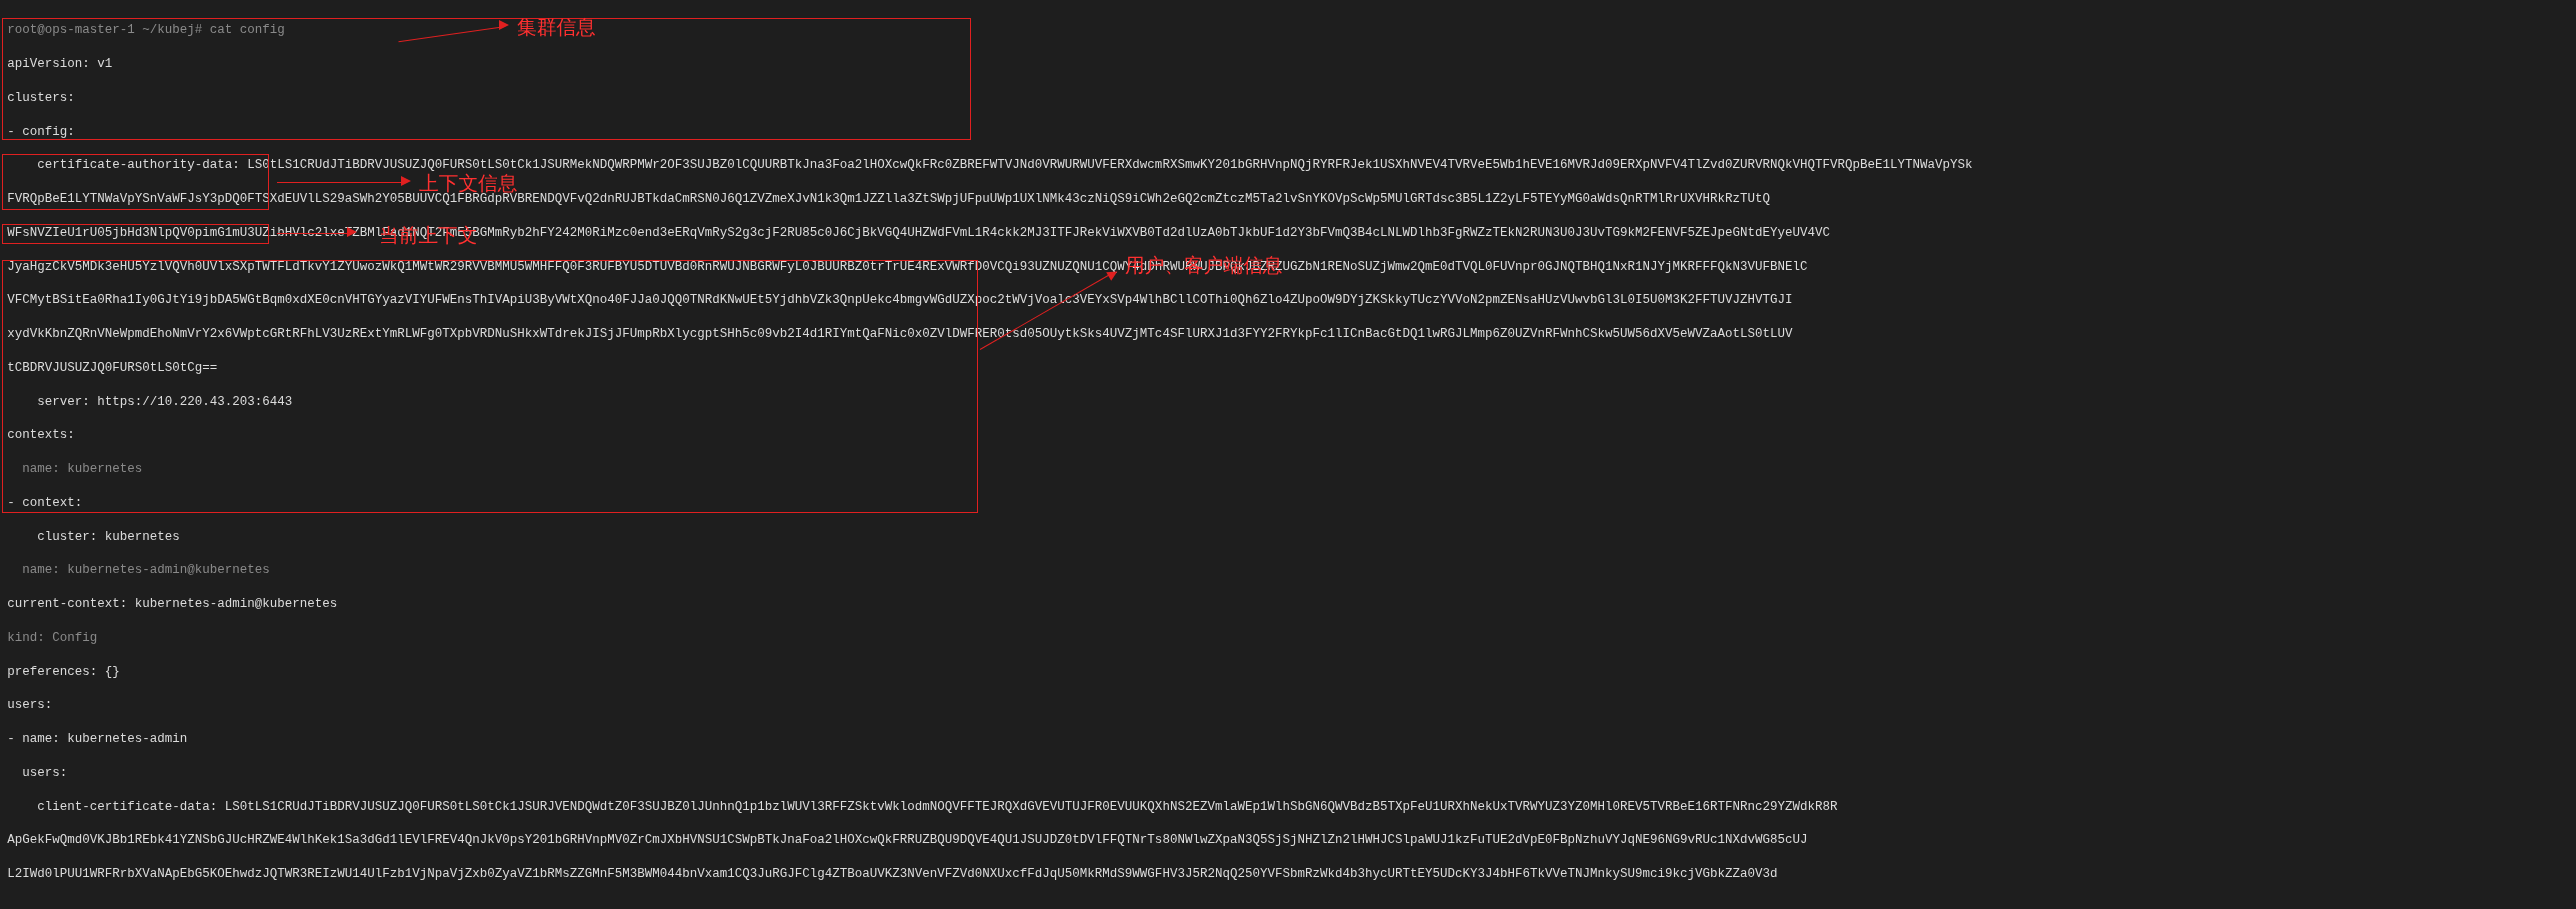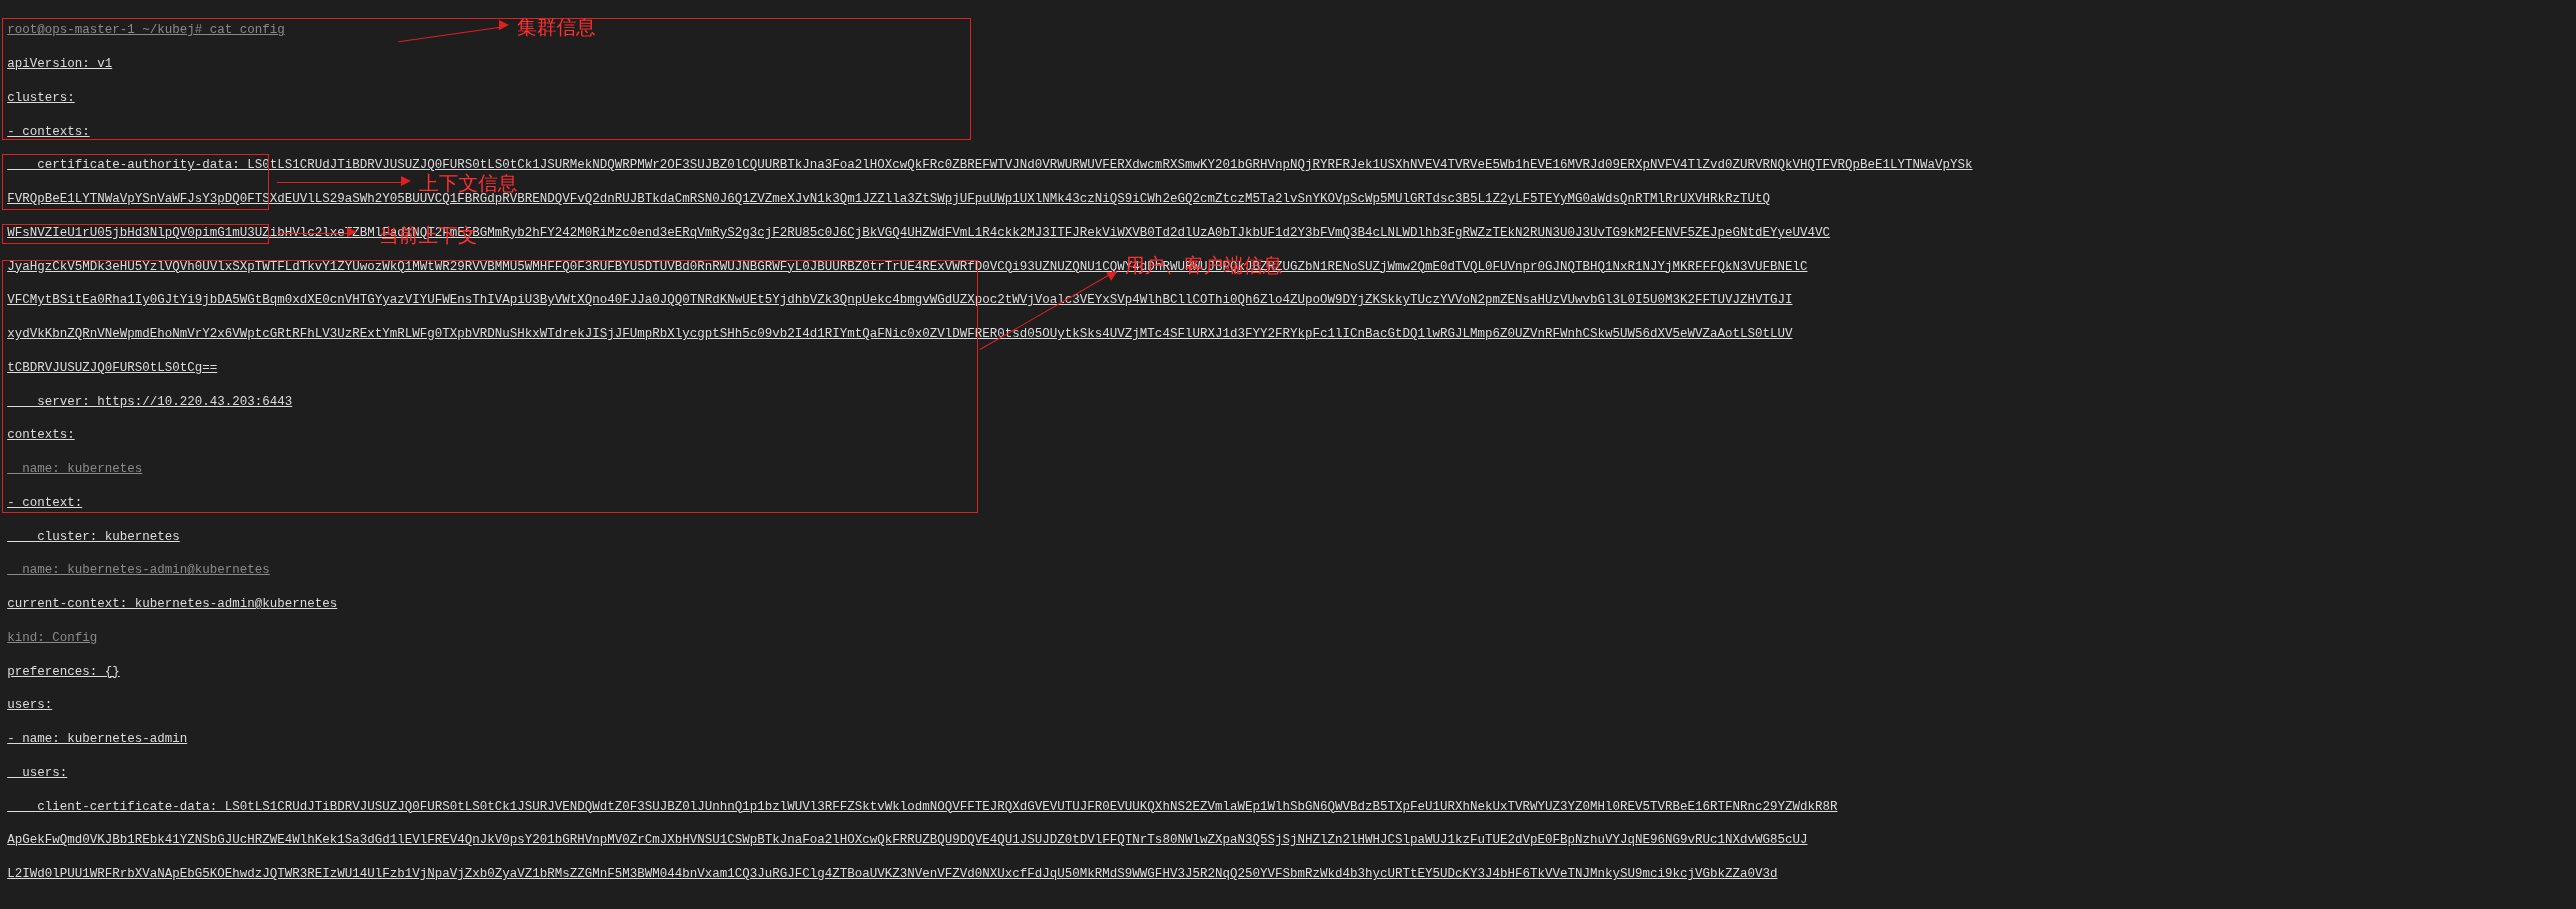--- a/index.html
+++ b/index.html
@@ -12,21 +12,21 @@
     line-height: 1.35;
     width: 2576px;
     height: 909px;
     overflow: hidden;
   }
   .terminal {
     padding: 5.4px 7.2px;
     white-space: pre;
     position: relative;
   }
-  .line { white-space: pre; text-decoration: underline; }
+  .line { white-space: pre; }
   .dim { color: #8a8a8a; }
   .box {
     position: absolute;
     border: 1.8px solid #e02020;
     background: transparent;
     pointer-events: none;
   }
   .label {
     position: absolute;
     color: #ff3030;
@@ -49,21 +49,21 @@
     pointer-events: none;
   }
 </style>
 </head>
 <body>
 
 <div class="terminal">
 <div class="line dim">root@ops-master-1 ~/kubej# cat config</div>
 <div class="line">apiVersion: v1</div>
 <div class="line">clusters:</div>
-<div class="line">- contexts:</div>
+<div class="line">- config:</div>
 <div class="line">    certificate-authority-data: LS0tLS1CRUdJTiBDRVJUSUZJQ0FURS0tLS0tCk1JSURMekNDQWRPMWr2OF3SUJBZ0lCQUURBTkJna3Foa2lHOXcwQkFRc0ZBREFWTVJNd0VRWURWUVFERXdwcmRXSmwKY201bGRHVnpNQjRYRFRJek1USXhNVEV4TVRVeE5Wb1hEVE16MVRJd09ERXpNVFV4TlZvd0ZURVRNQkVHQTFVRQpBeE1LYTNWaVpYSk</div>
 <div class="line">FVRQpBeE1LYTNWaVpYSnVaWFJsY3pDQ0FTSXdEUVlLS29aSWh2Y05BUUVCQ1FBRGdpRVBRENDQVFvQ2dnRUJBTkdaCmRSN0J6Q1ZVZmeXJvN1k3Qm1JZZlla3ZtSWpjUFpuUWp1UXlNMk43czNiQS9iCWh2eGQ2cmZtczM5Ta2lvSnYKOVpScWp5MUlGRTdsc3B5L1Z2yLF5TEYyMG0aWdsQnRTMlRrUXVHRkRzTUtQ</div>
 <div class="line">WFsNVZIeU1rU05jbHd3NlpQV0pimG1mU3UZibHVlc2lxeTZBMlFad1NQT2FmE5BGMmRyb2hFY242M0RiMzc0end3eERqVmRyS2g3cjF2RU85c0J6CjBkVGQ4UHZWdFVmL1R4ckk2MJ3ITFJRekViWXVB0Td2dlUzA0bTJkbUF1d2Y3bFVmQ3B4cLNLWDlhb3FgRWZzTEkN2RUN3U0J3UvTG9kM2FENVF5ZEJpeGNtdEYyeUV4VC</div>
 <div class="line">JyaHgzCkV5MDk3eHU5YzlVQVh0UVlxSXpTWTFLdTkvY1ZYUwozWkQ1MWtWR29RVVBMMU5WMHFFQ0F3RUFBYU5DTUVBd0RnRWUJNBGRWFyL0JBUURBZ0trTrUE4RExVWRfD0VCQi93UZNUZQNU1CQWY4dDhRWURWUJBPQkJBZRZUGZbN1RENoSUZjWmw2QmE0dTVQL0FUVnpr0GJNQTBHQ1NxR1NJYjMKRFFFQkN3VUFBNElC</div>
 <div class="line">VFCMytBSitEa0Rha1Iy0GJtYi9jbDA5WGtBqm0xdXE0cnVHTGYyazVIYUFWEnsThIVApiU3ByVWtXQno40FJJa0JQQ0TNRdKNwUEt5YjdhbVZk3QnpUekc4bmgvWGdUZXpoc2tWVjVoalc3VEYxSVp4WlhBCllCOThi0Qh6Zlo4ZUpoOW9DYjZKSkkyTUczYVVoN2pmZENsaHUzVUwvbGl3L0I5U0M3K2FFTUVJZHVTGJI</div>
 <div class="line">xydVkKbnZQRnVNeWpmdEhoNmVrY2x6VWptcGRtRFhLV3UzRExtYmRLWFg0TXpbVRDNuSHkxWTdrekJISjJFUmpRbXlycgptSHh5c09vb2I4d1RIYmtQaFNic0x0ZVlDWFRER0tsd05OUytkSks4UVZjMTc4SFlURXJ1d3FYY2FRYkpFc1lICnBacGtDQ1lwRGJLMmp6Z0UZVnRFWnhCSkw5UW56dXV5eWVZaAotLS0tLUV</div>
 <div class="line">tCBDRVJUSUZJQ0FURS0tLS0tCg==</div>
 <div class="line">    server: https://10.220.43.203:6443</div>
 <div class="line">contexts:</div>
 <div class="line dim">  name: kubernetes</div>

